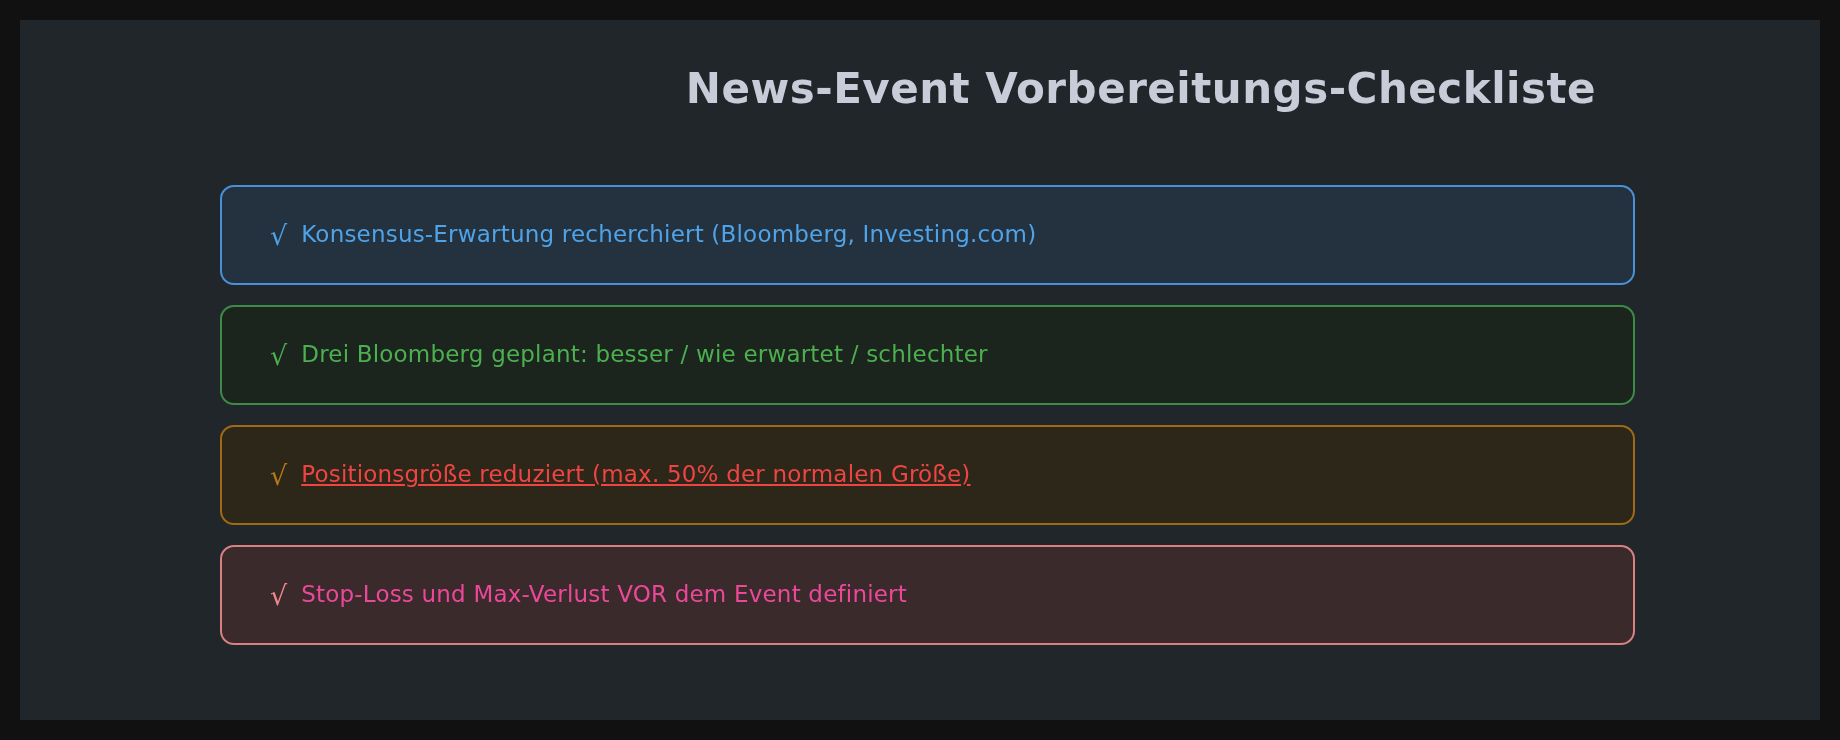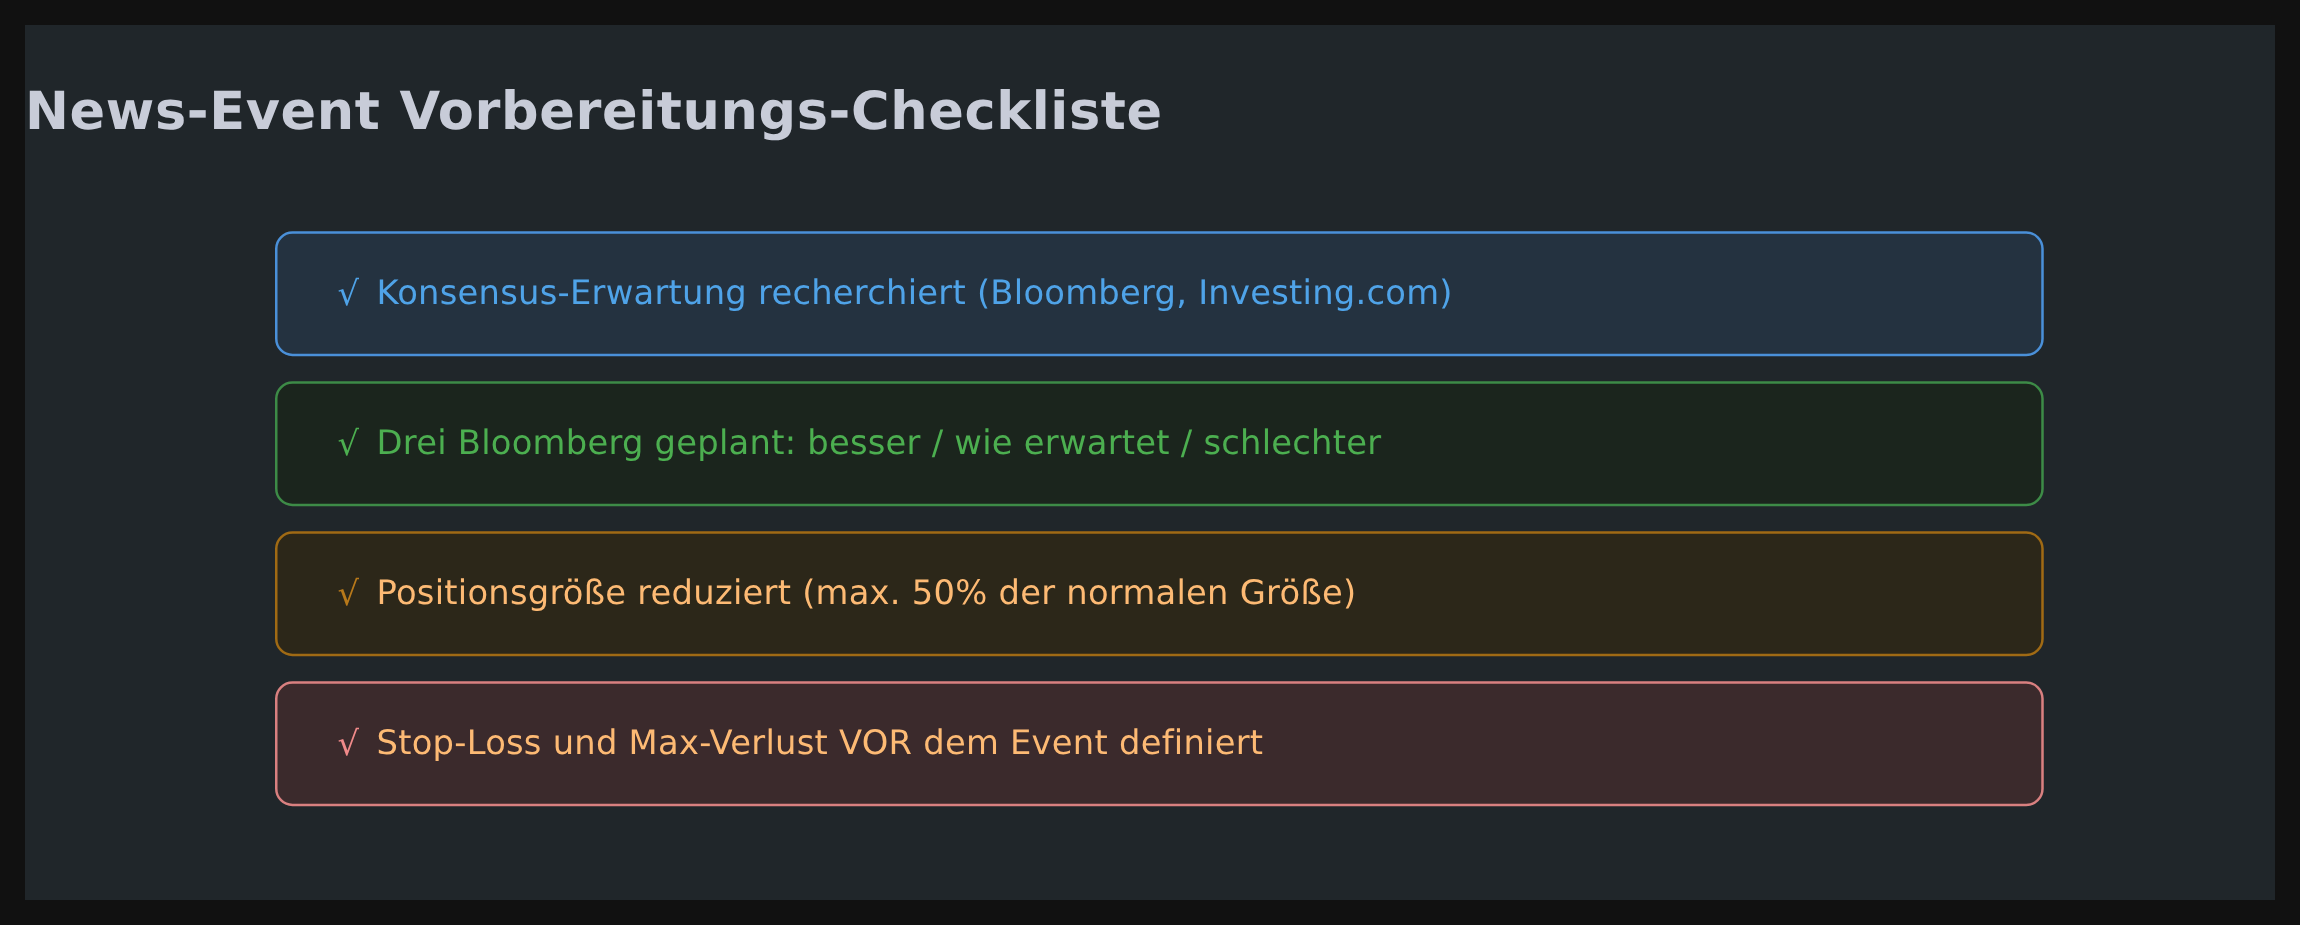--- a/index.html
+++ b/index.html
@@ -22,21 +22,21 @@
     width: 1800px;
     height: 700px;
     background: #20262a;
   }
 
   #page-title {
     position: absolute;
     left: 0;
     top: 44px;
     width: 1576px;
-    text-align: left;
+    text-align: right;
     font-size: 42px;
     font-weight: 700;
     letter-spacing: 0.5px;
     color: #c8ccd8;
     font-family: "DejaVu Sans", sans-serif;
     white-space: nowrap;
   }
 
   #checklist-items {
     position: absolute;
@@ -62,21 +62,21 @@
   .check-icon {
     margin-left: 48px;
     margin-right: 14px;
     font-size: 27px;
     line-height: 1;
     font-weight: 500;
     flex: 0 0 auto;
   }
 
   .item-label {
-    font-size: 27px;
+    font-size: 23px;
     line-height: 1.1;
     font-weight: 500;
     letter-spacing: 0.2px;
     white-space: nowrap;
     flex: 0 1 auto;
   }
 </style>
 </head>
 <body>
 
@@ -88,21 +88,21 @@
       <div class="checklist-item" style="border-color: rgb(74, 144, 217); background: rgb(36, 50, 64);">
         <span class="check-icon" style="color: rgb(79, 163, 232);">√</span>
         <span class="item-label" style="color: rgb(79, 163, 232);">Konsensus-Erwartung recherchiert (Bloomberg, Investing.com)</span>
       </div>
       <div class="checklist-item" style="border-color: rgb(61, 139, 71); background: rgb(27, 37, 29);">
         <span class="check-icon" style="color: rgb(76, 175, 80);">√</span>
         <span class="item-label" style="color: rgb(76, 175, 80);">Drei Bloomberg geplant: besser / wie erwartet / schlechter</span>
       </div>
       <div class="checklist-item" style="border-color: rgb(160, 106, 20); background: rgb(44, 39, 25);">
         <span class="check-icon" style="color: rgb(184, 121, 26);">√</span>
-        <span class="item-label" style="color: #fdba74;">Positionsgröße reduziert (max. 50% der normalen Größe)</span>
+        <span class="item-label" style="color: #ef4444; text-decoration: underline;">Positionsgröße reduziert (max. 50% der normalen Größe)</span>
       </div>
       <div class="checklist-item" style="border-color: rgb(217, 128, 128); background: rgb(59, 42, 44);">
         <span class="check-icon" style="color: rgb(240, 138, 138);">√</span>
-        <span class="item-label" style="color: #fdba74;">Stop-Loss und Max-Verlust VOR dem Event definiert</span>
+        <span class="item-label" style="color: #ec4899;">Stop-Loss und Max-Verlust VOR dem Event definiert</span>
       </div>
     </div>
 
 </div>
 
 </body></html>

